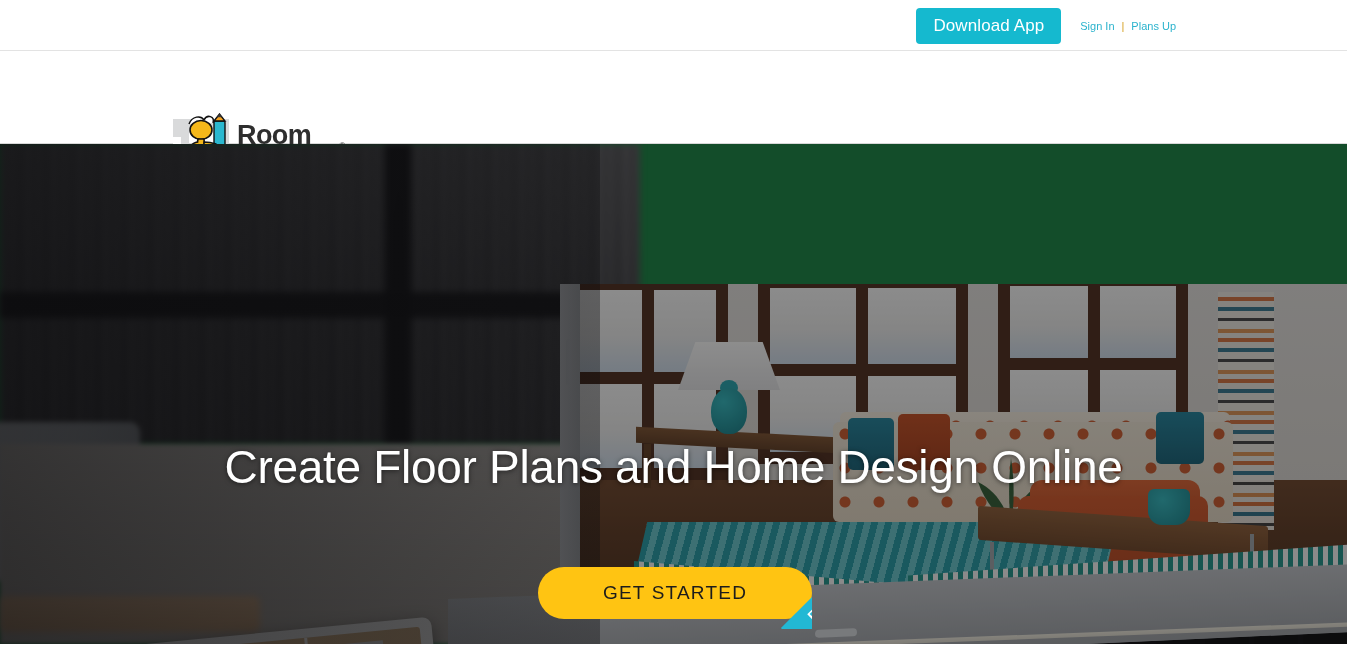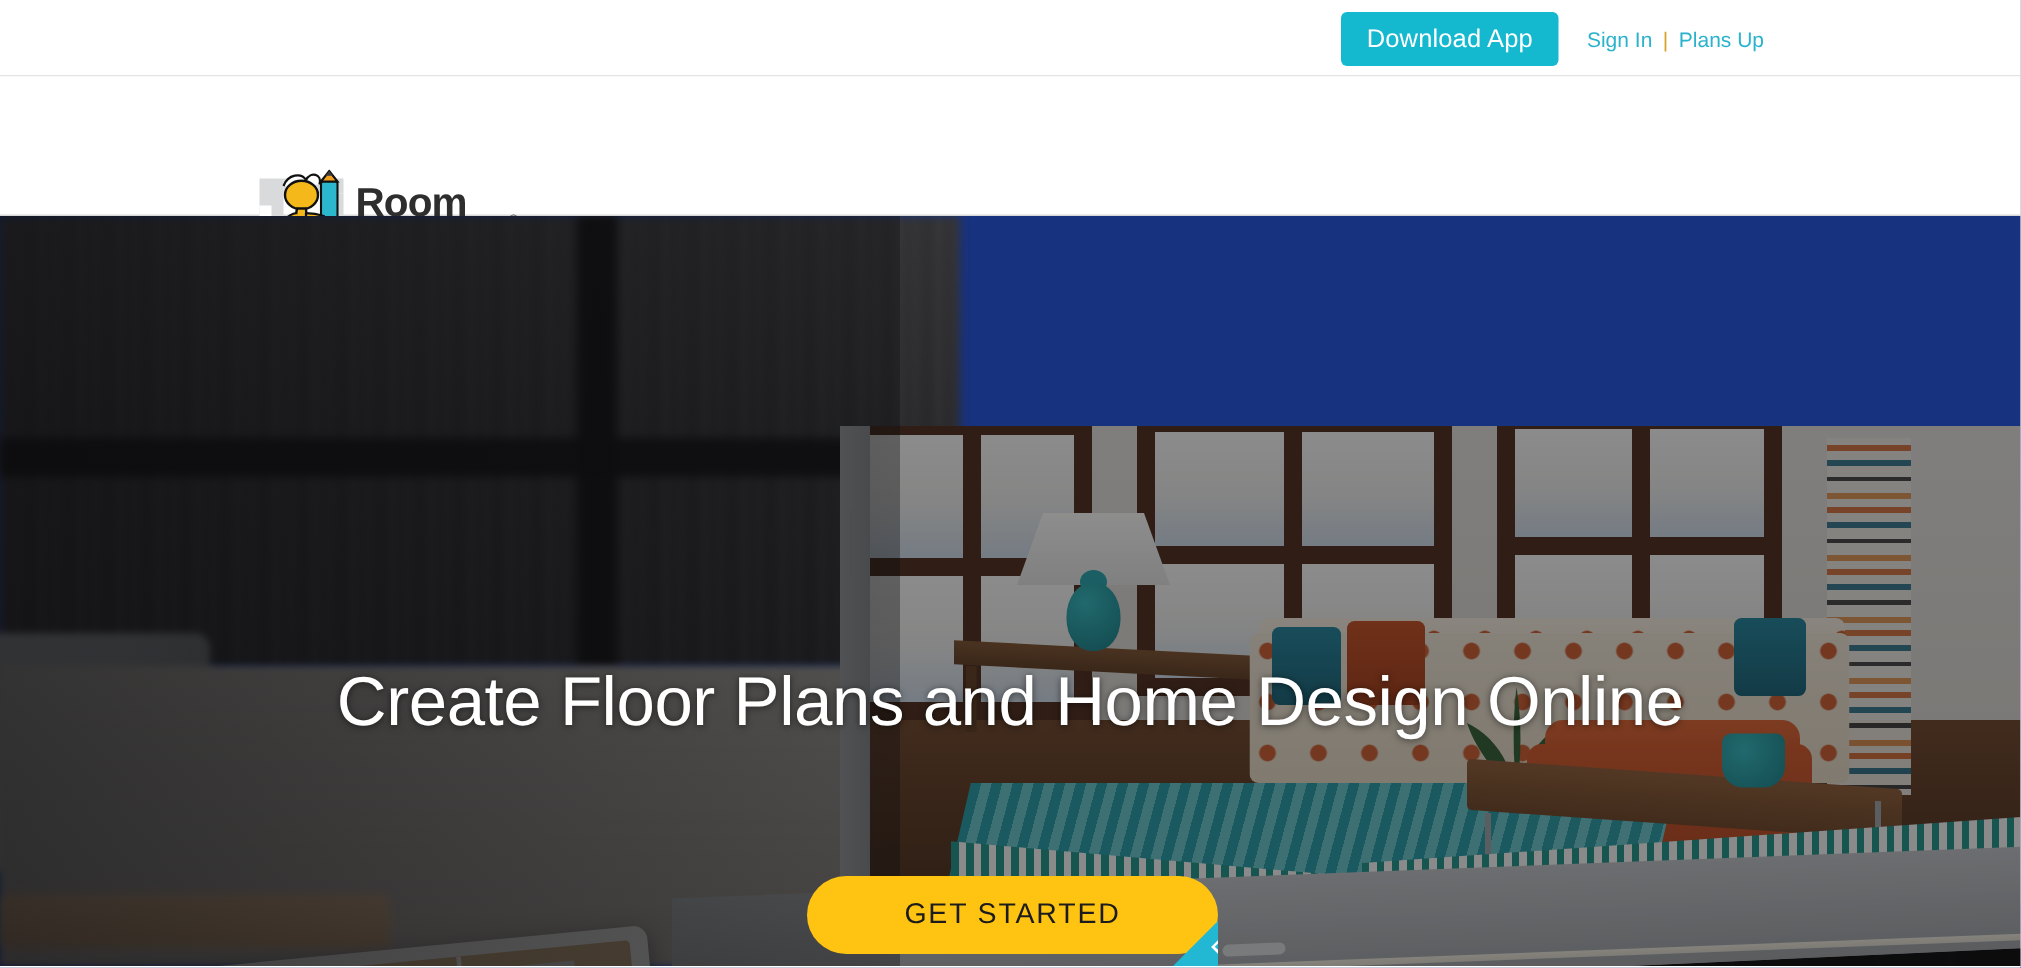--- a/index.html
+++ b/index.html
@@ -7,41 +7,41 @@
               font-family:"Liberation Sans", sans-serif; }
 
   
   .topbar{ position:relative; height:51px; background:#fff;
            border-bottom:1px solid #e3e3e3; }
   .topbar-inner{ position:absolute; right:171px; top:0; height:51px;
                  display:flex; align-items:center; gap:0;padding-left:12px; }
   .dl-btn{ background:#15b9cf; color:#fff; font-size:17px; font-weight:400;
            padding:9px 17px 10px; border-radius:4px; border:none; cursor:pointer;
            line-height:1; letter-spacing:.1px; white-space:nowrap; }
-  .auth{ display:flex; align-items:center; margin-left:19px; font-size:14px;
+  .auth{ display:flex; align-items:center; margin-left:19px; font-size:11px;
          white-space:nowrap;justify-content:flex-end; }
   .auth a{ color:#2bb3cd; text-decoration:none; cursor:pointer; }
   .auth .sep{ color:#d6a125; margin:0 7px; font-weight:300; }
 
   
   .navbar{ position:relative; height:93px; background:#fff;
            border-bottom:1px solid #d8d8d8; }
   .logo{ position:absolute; left:171px; top:62px; width:182px; height:68px;
          display:flex; align-items:flex-start; cursor:pointer; }
   .logo svg{ display:block; }
   .nav{ position:absolute; left:391px; top:0; height:93px;
         display:flex; align-items:center; }
   .nav a{ color:#1b1b1b; font-size:14.5px; font-weight:bold; letter-spacing:.75px;
           text-decoration:none; cursor:pointer; margin-right:0; white-space:nowrap;
           position:relative; top:7px; }
   .nav a + a{ margin-left:34px; }
 
   
   .hero{ position:relative; width:1347px; height:500px; overflow:hidden;
-         background:#1d4ed8; }
+         background:#15803d; }
   .hero-photo{ position:absolute; inset:0; }
 
   
   .bg-blinds{ position:absolute; left:0; top:0; width:640px; height:300px;
      background:
        repeating-linear-gradient(90deg,
          rgba(255,255,255,.10) 0 4px, rgba(255,255,255,.02) 4px 11px,
          rgba(255,255,255,.09) 11px 14px, rgba(255,255,255,.015) 14px 26px),
        linear-gradient(180deg,#4a4a4c 0%,#3a3a3c 45%,#2e2e30 100%);
      filter:blur(3px); }
@@ -165,21 +165,21 @@
   .hero-veil{ position:absolute; inset:0; background:rgba(18,18,20,.46);
      pointer-events:none; }
   .hero-veil-left{ position:absolute; left:0; top:0; width:600px; height:500px;
      background:linear-gradient(90deg,rgba(10,10,12,.62),rgba(10,10,12,.34));
      pointer-events:none; }
 
   
   .headline{ position:absolute; left:0; right:0; top:296px; text-align:center;
      color:#fff; font-size:46px; font-weight:400; letter-spacing:-.3px;
      text-shadow:0 1px 5px rgba(0,0,0,.55); white-space:nowrap; }
-  .cta-wrap{ position:absolute; left:538px; top:440px; width:274px; height:52px; }
+  .cta-wrap{ position:absolute; left:538px; top:423px; width:274px; height:52px; }
   .cta{ position:absolute; inset:0; background:#ffc412; border:none;
      border-radius:26px; color:#1c1c1c; font-size:19px; font-weight:400;
      letter-spacing:1.2px; cursor:pointer; overflow:hidden;
      font-family:"Liberation Sans", sans-serif; }
   .ribbon-clip{ position:absolute; right:0; top:0; width:62px; height:62px;
      overflow:hidden; pointer-events:none; }
   .ribbon{ position:absolute; left:4px; top:-4px; width:92px; height:26px;
      background:#22b8d4; transform:rotate(-45deg); transform-origin:100% 0;
      display:flex; align-items:center; justify-content:center; }
   .ribbon span{ color:#fff; font-size:13px; font-weight:bold; letter-spacing:.6px; }

